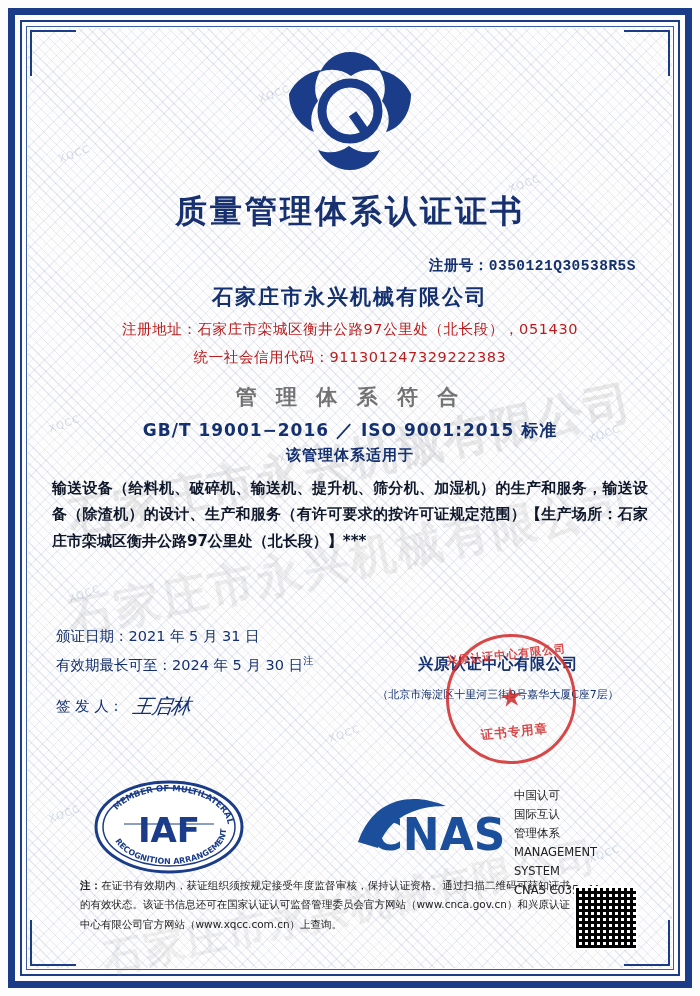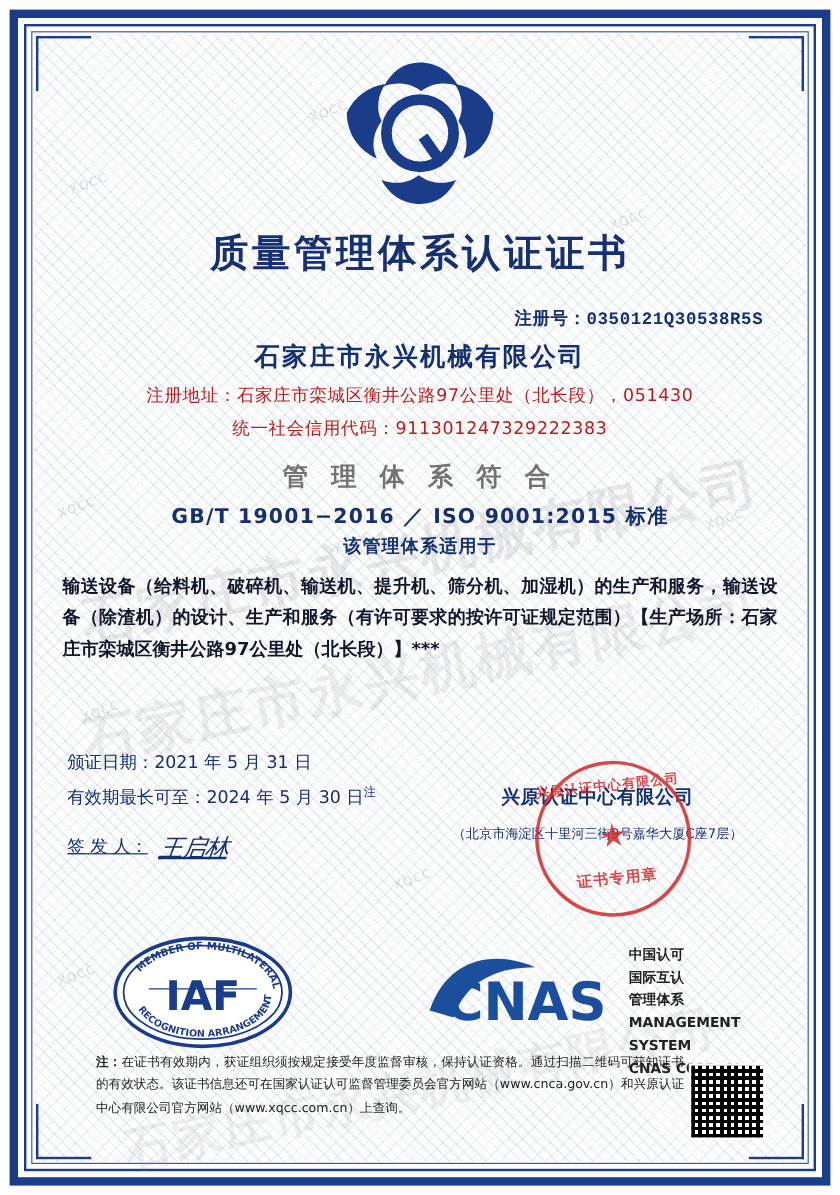--- a/index.html
+++ b/index.html
@@ -163,21 +163,21 @@
     top:582px;
     font-size:14.5px;
     color:#14306e;
     line-height:2.0;
   }
   .dates .sup{font-size:10px;vertical-align:super;}
   .signer{
     margin-top:6px;
     font-size:14.5px;
     color:#14306e;
-    display:flex;align-items:center;gap:10px;text-decoration:underline;
+    display:flex;align-items:center;gap:10px;
   }
   .sig-script{
     font-family:"DejaVu Serif","Liberation Serif",serif;
     font-style:italic;
     font-size:20px;
     color:#14306e;
     letter-spacing:-1px;
     transform:skewX(-8deg);
   }
   .issuer{
@@ -223,22 +223,22 @@
     height:110px;
   }
   .iaf{
     position:absolute;left:38px;top:0;width:150px;height:94px;
   }
   .cnas{
     position:absolute;left:298px;top:12px;
     font-family:"DejaVu Sans","Liberation Sans",sans-serif;
   }
   .cnas-lines{
-    position:absolute;left:468px;top:6px;
-    font-size:11.5px;color:#222;line-height:1.65;font-weight:bold;
+    position:absolute;left:458px;top:6px;
+    font-size:11.5px;color:#222;line-height:1.65;
   }
   .qr{
     position:absolute;right:6px;top:106px;width:60px;height:60px;
     background:
       repeating-linear-gradient(0deg,#000 0 3px,#fff 3px 6px),
       repeating-linear-gradient(90deg,#000 0 3px,#fff 3px 6px);
     background-blend-mode:multiply;
     border:2px solid #fff;
   }
   .notes{

